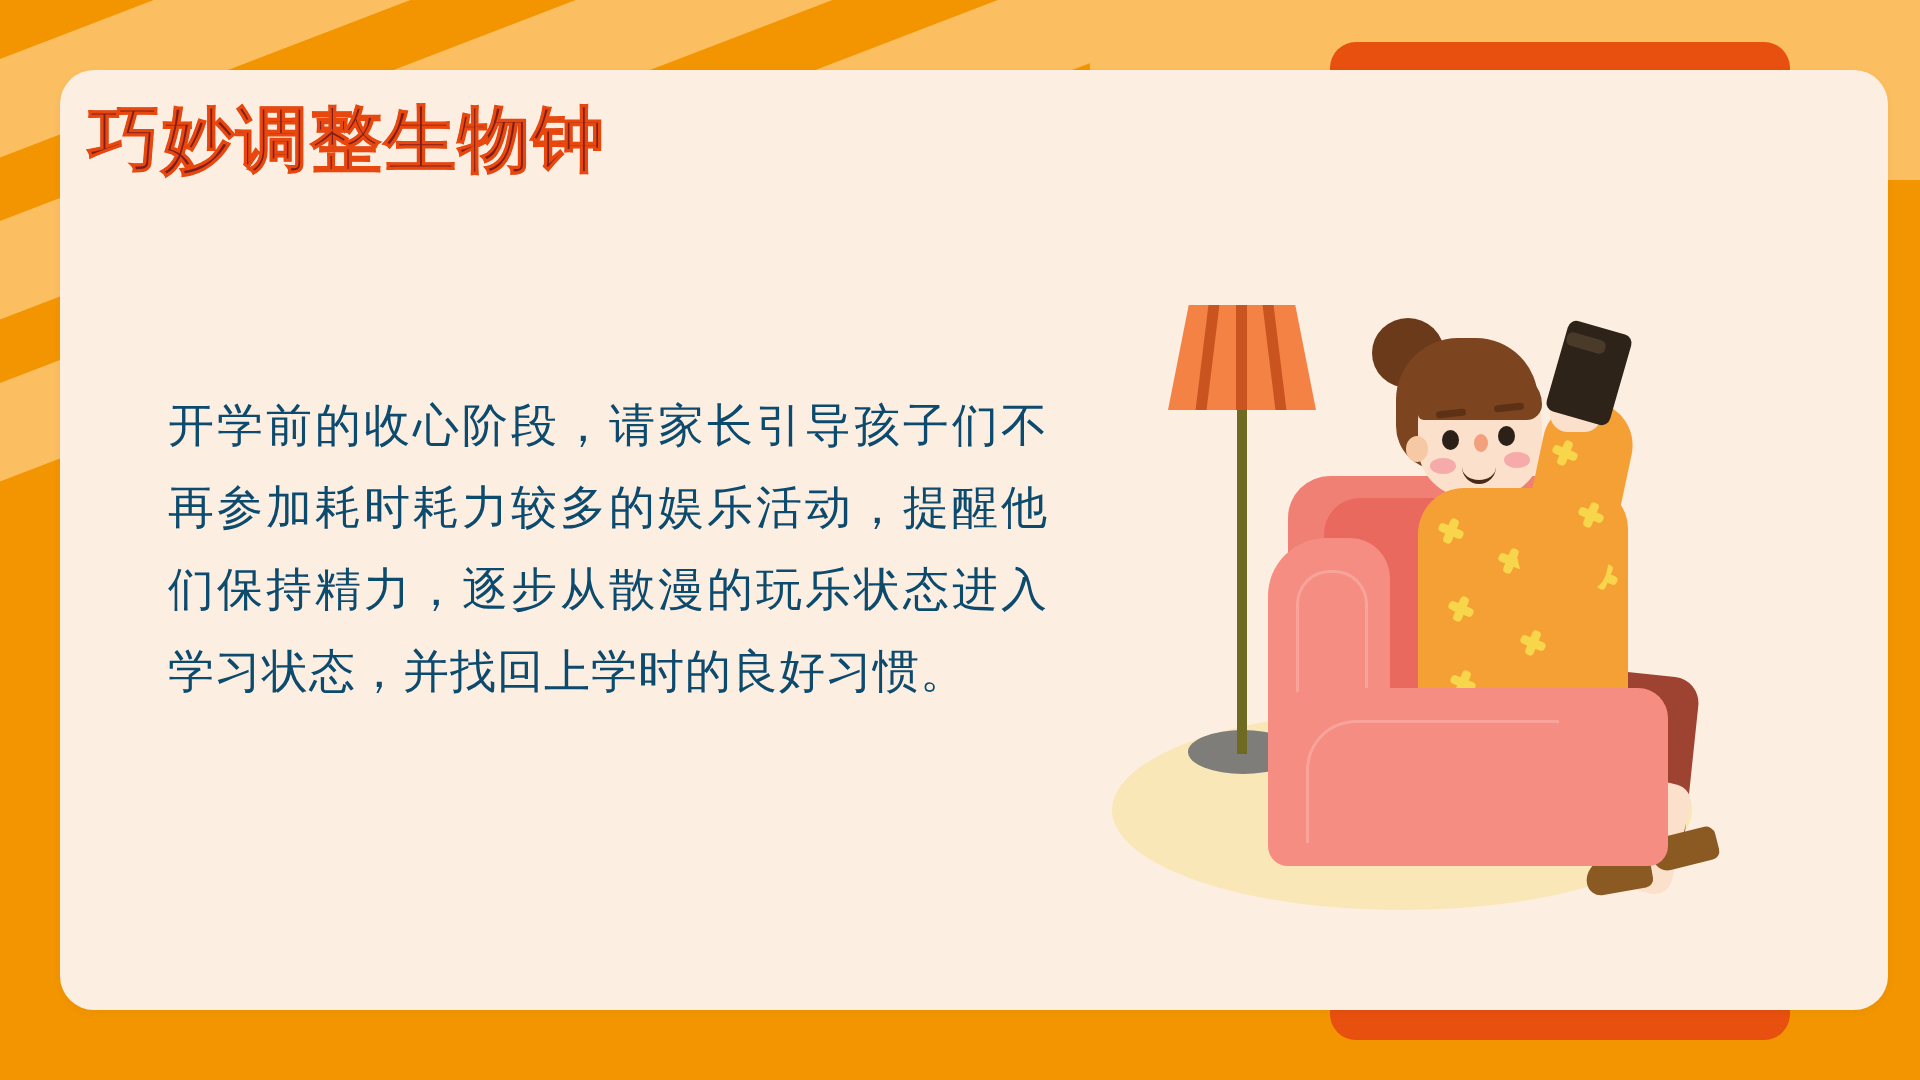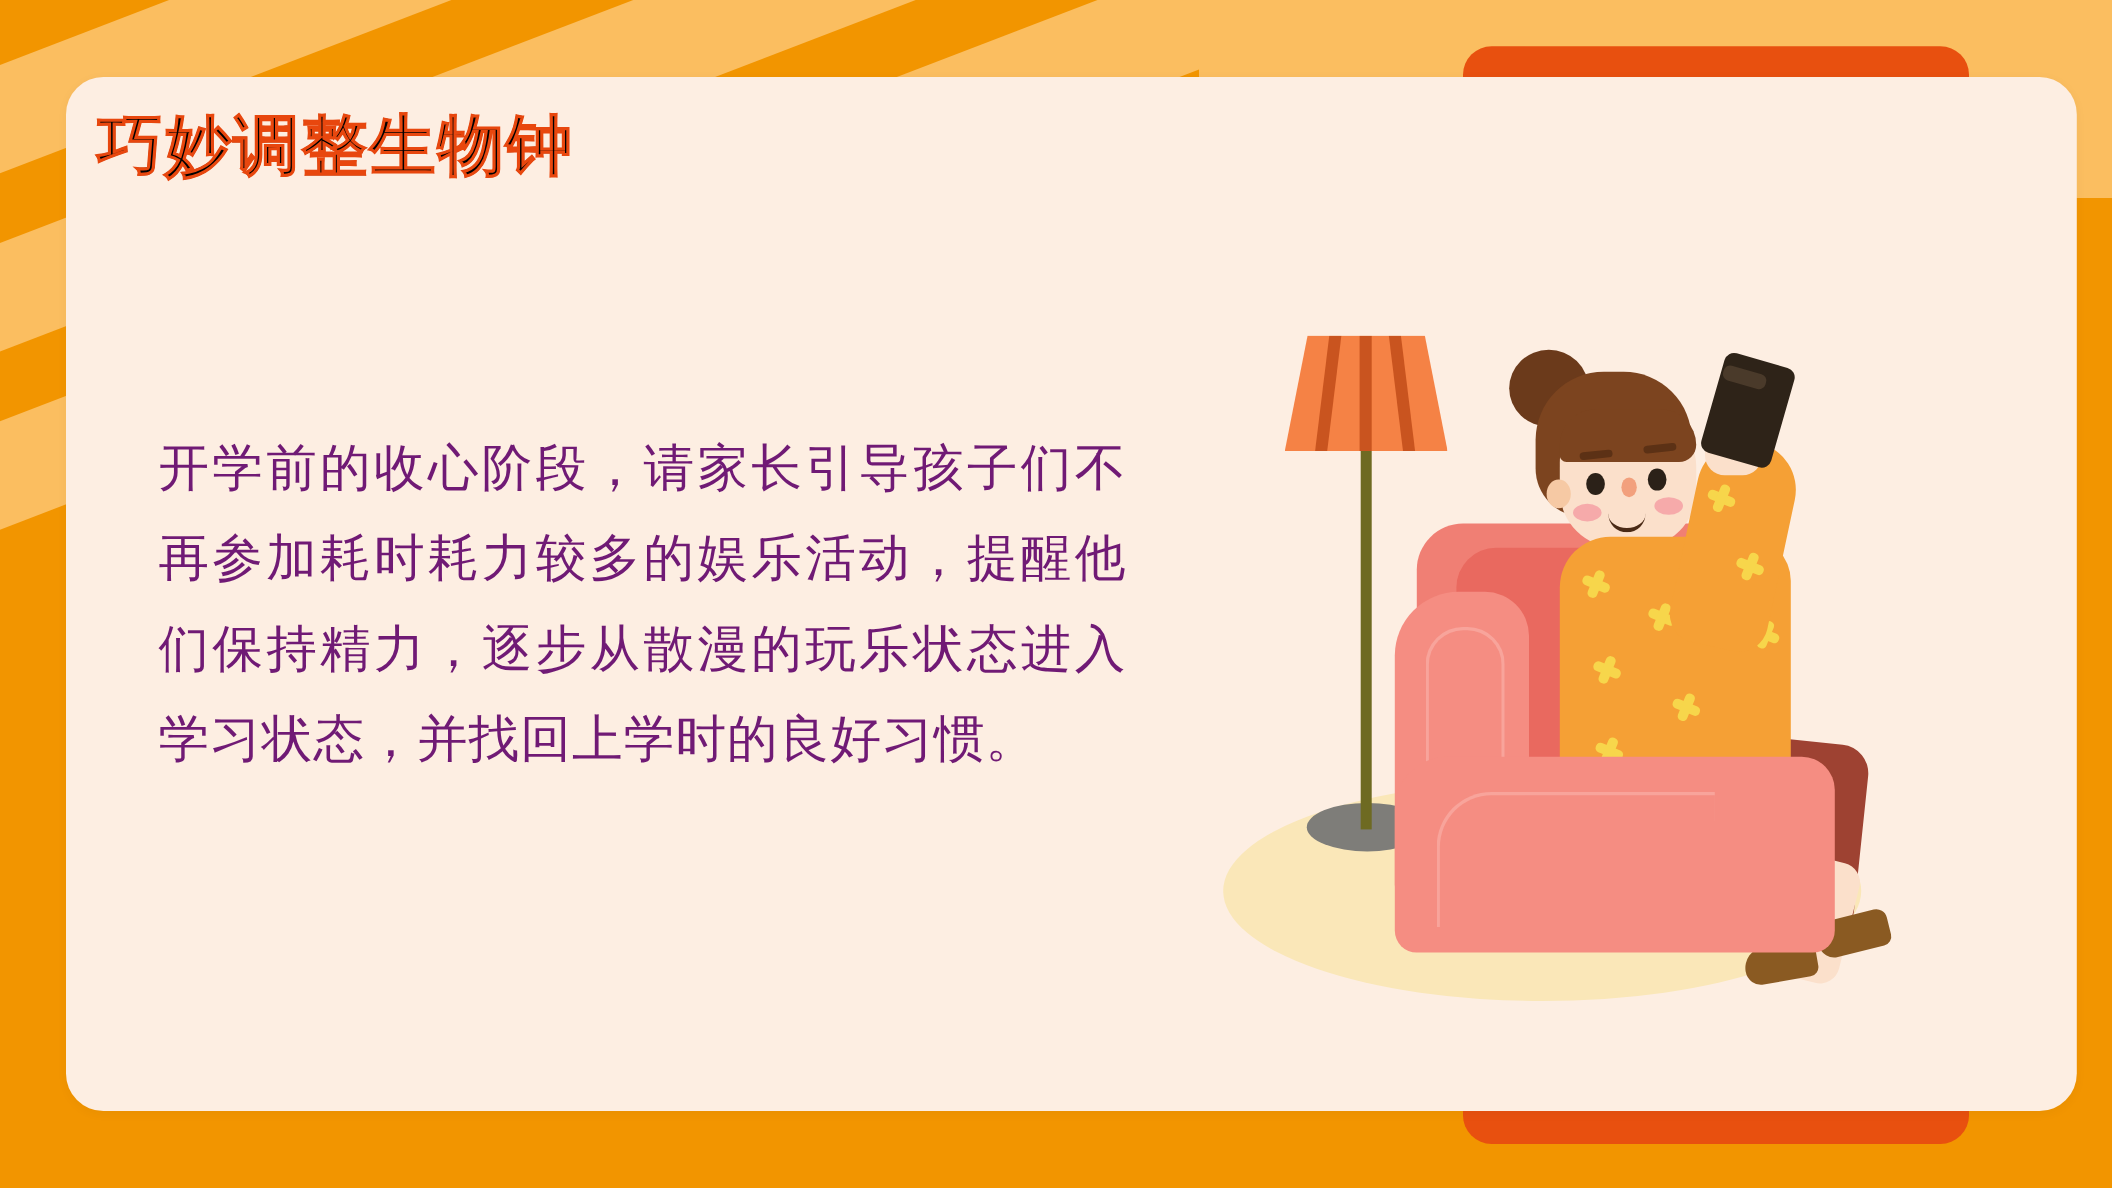--- a/index.html
+++ b/index.html
@@ -47,34 +47,34 @@
     position:absolute;left:60px;top:70px;width:1828px;height:940px;
     background:#FDEEE2;
     border-radius:34px;
     box-shadow:0 2px 10px rgba(0,0,0,.04);
     overflow:hidden;
   }
 
   
   .title{
     position:absolute;left:88px;top:103px;
-    font-size:60px;line-height:1;
+    font-size:72px;line-height:1;
     font-weight:bold;
     letter-spacing:2px;
-    color:#000000;
+    color:#7f1d1d;
     font-family:"Liberation Sans","DejaVu Sans",sans-serif;
     -webkit-text-stroke:1px #E8470E;
     white-space:nowrap;
   }
 
   
   .body-text{
-    position:absolute;left:144px;top:385px;width:880px;
+    position:absolute;left:168px;top:385px;width:880px;
     font-size:46px;line-height:1.78;
-    color:#701a75;letter-spacing:1px;
+    color:#0c4a6e;letter-spacing:1px;
     font-family:"Liberation Sans","DejaVu Sans",sans-serif;
     font-weight:500;
     text-align:justify;
   }
 
   
   .illo{position:absolute;left:1100px;top:280px;width:640px;height:660px;}
 
   
   .rug{

